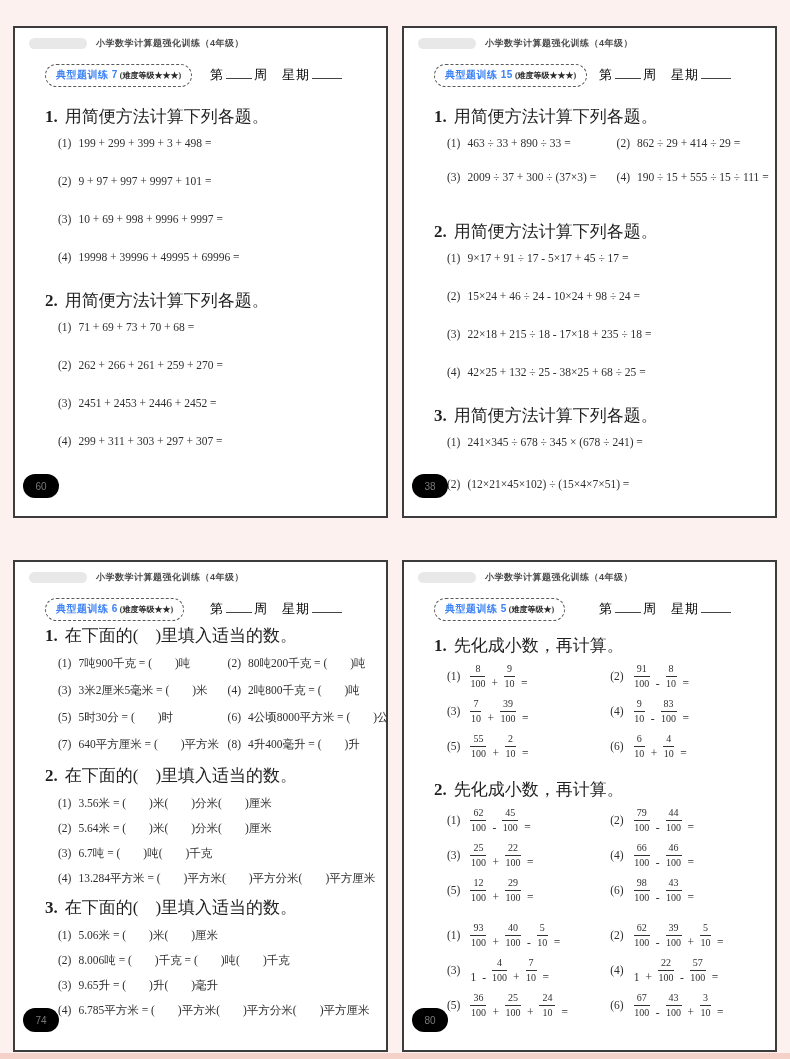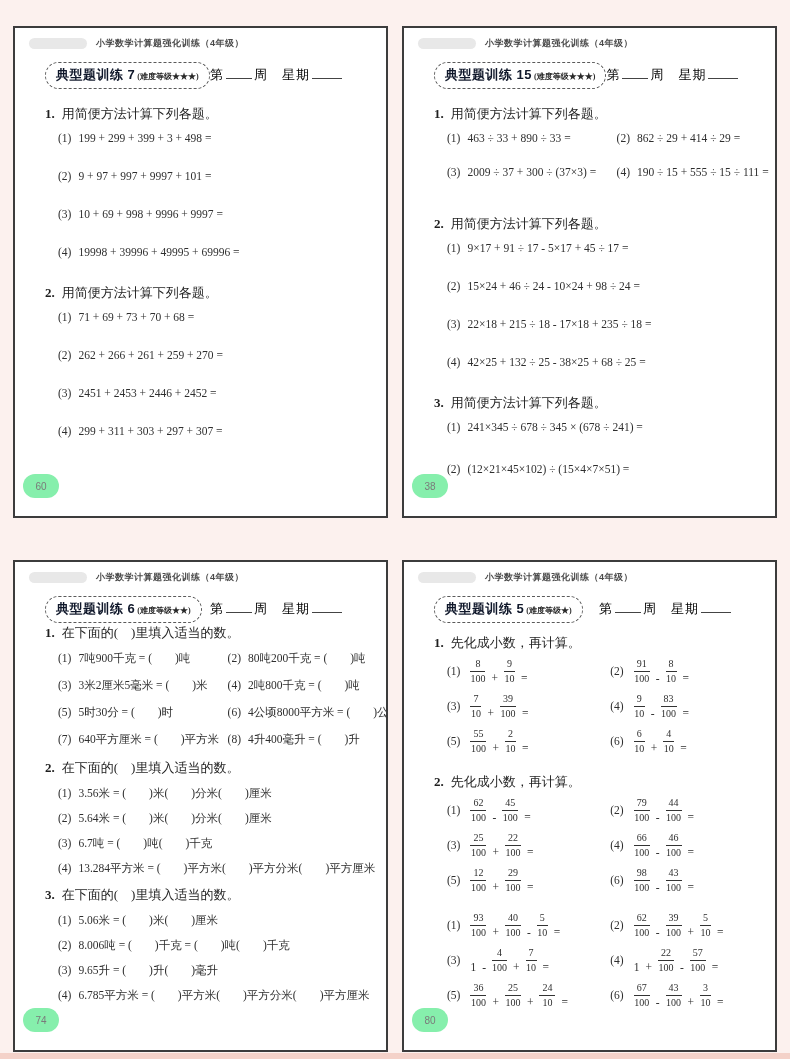--- a/index.html
+++ b/index.html
@@ -38,47 +38,47 @@
   }
   
   .badgerow { display: flex; align-items: center; margin-top: 10px; height: 30px; }
   .badge {
     border: 1.5px dashed #5a5a5a; border-radius: 15px;
     padding: 3px 10px 4px 10px; display: inline-flex; align-items: baseline;
     background: #fff; white-space: nowrap;
   }
   .badge-t {
     font-family: "Liberation Sans", "DejaVu Sans", sans-serif;
-    font-size: 13px; font-weight: 700; color: #0f172a; letter-spacing: .5px;
+    font-size: 10px; font-weight: 700; color: #3b82f6; letter-spacing: .5px;
   }
   .badge-l { font-size: 8px; font-weight: 700; color: #2a2a2a; margin-left: 2px; }
   .week {
     margin-left: auto; margin-right: 28px; font-size: 13px; color: #000000;
     white-space: nowrap; letter-spacing: 1px;
   }
   .blank { display: inline-block; width: 26px; border-bottom: 1px solid #444; height: 12px; margin: 0 2px; }
   .blank.b2 { width: 30px; }
   .wd { margin-left: 14px; }
   
-  .sech { font-size: 13px; color: #1f1f1f; }
+  .sech { font-size: 17px; color: #1f1f1f; }
   .secnum { font-weight: 700; margin-right: 7px; }
   .probs { margin-top: 9px; padding-left: 13px; }
   .probs.cols2 { display: grid; grid-template-columns: 54% 46%; }
   .prob { font-size: 11.5px; white-space: nowrap; }
   .pno { margin-right: 7px; }
   
   .prob.math { display: flex; align-items: center; }
   .mt { margin: 0 3px; }
   .frac { display: inline-block; text-align: center; font-size: 10px; line-height: 1.15; margin: 0 3px; }
   .fn { display: block; border-bottom: 1px solid #333; padding: 0 3px 1px 3px; }
   .fd { display: block; padding-top: 1px; }
   
   .pagenum {
     position: absolute; left: 8px; bottom: 18px;
-    width: 36px; height: 24px; background: #86efac; border-radius: 12px;
+    width: 36px; height: 24px; background: #000000; border-radius: 12px;
     display: flex; align-items: center; justify-content: center;
     font-family: "Liberation Sans", "DejaVu Sans", sans-serif;
     font-size: 10px; color: #7a7a7a;
   }
   
   .pg0 .sec { margin-top: 15px; }
   .pg0 .prob { margin-bottom: 26px; }
   .pg1 .sec { margin-top: 15px; }
   .pg1 .s0 .prob { margin-bottom: 22px; }
   .pg1 .s1 .prob { margin-bottom: 26px; }

